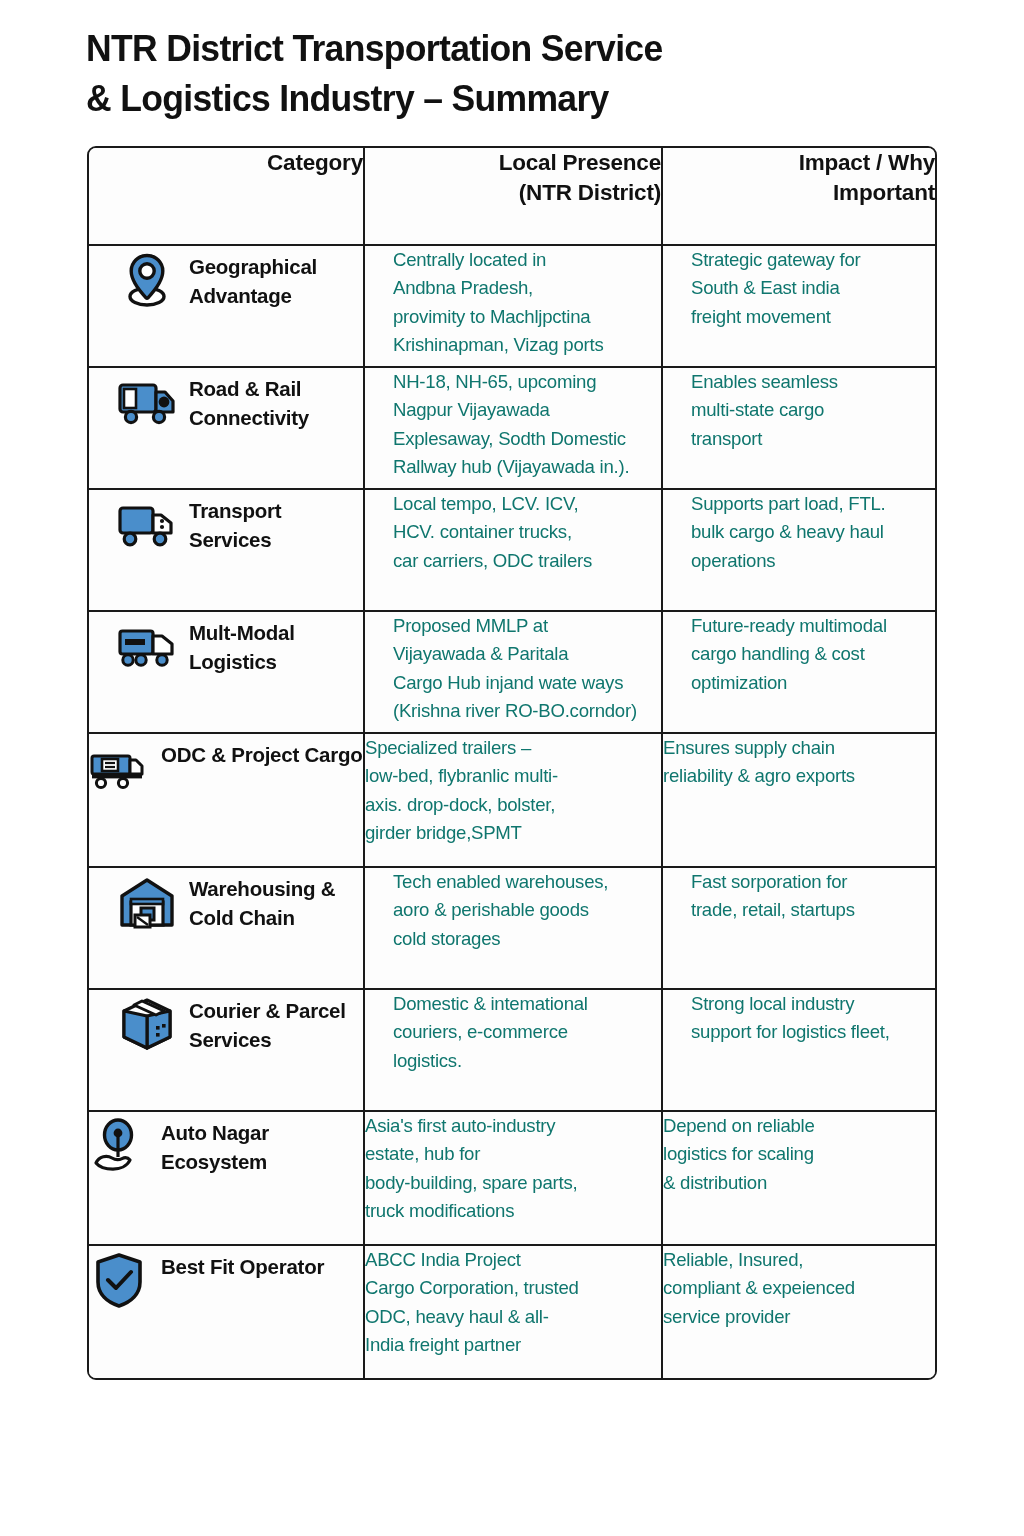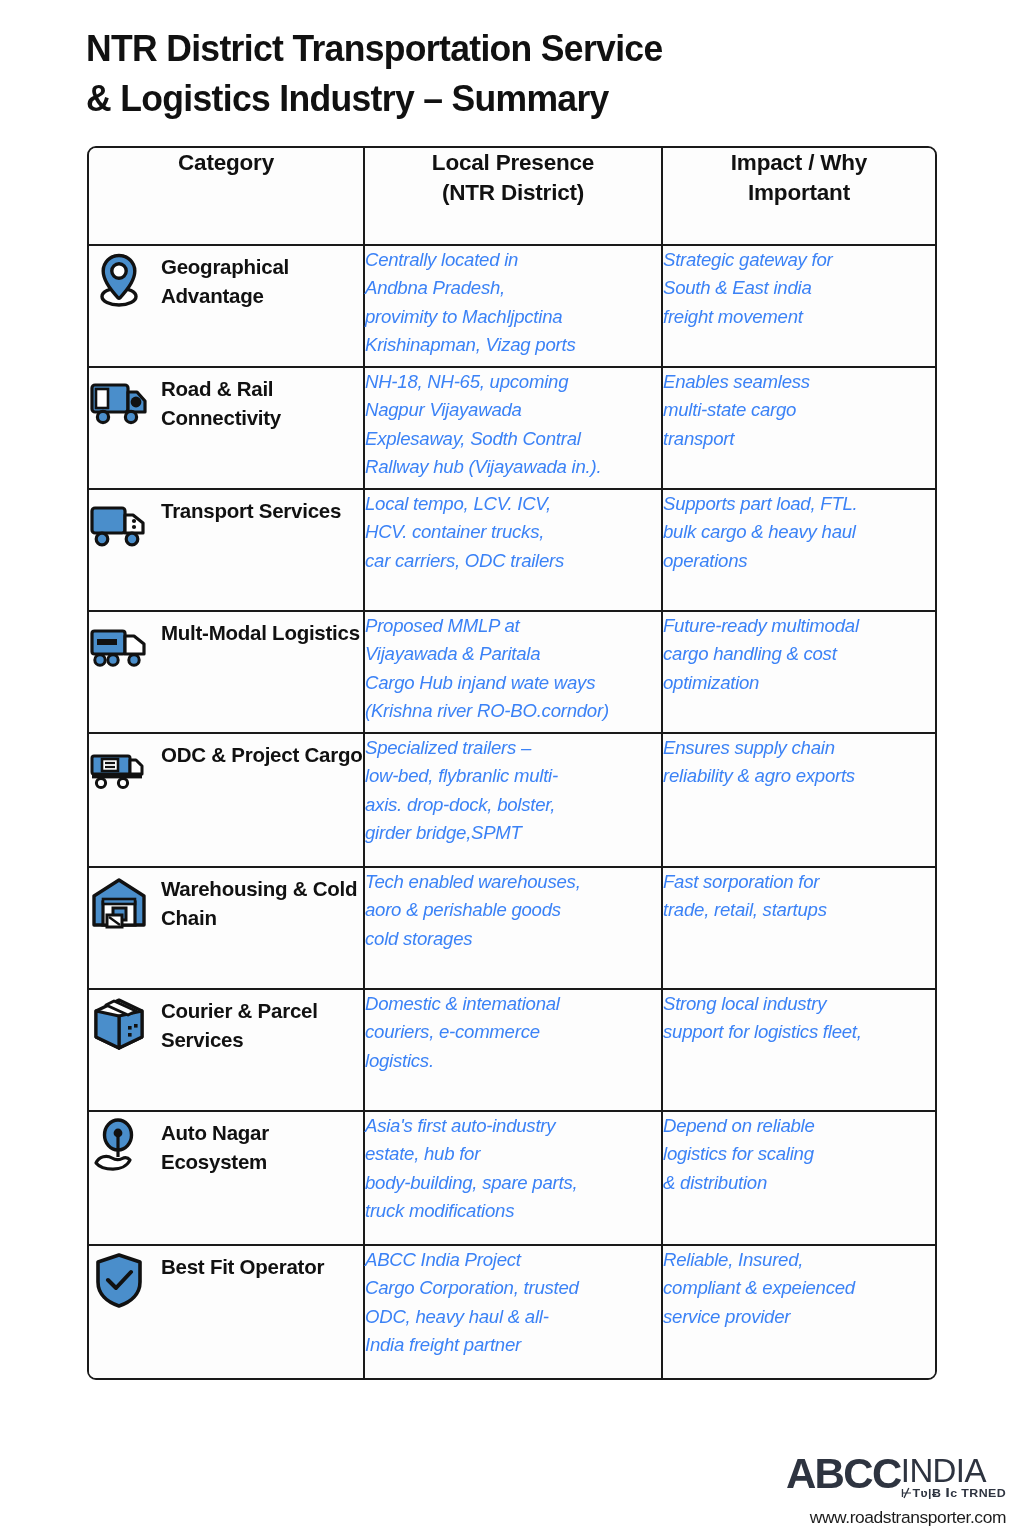--- a/index.html
+++ b/index.html
@@ -71,21 +71,21 @@
     vertical-align: top;
     padding: 0;
     background: #fdfdfd;
   }
   table.summary th:last-child,
   table.summary td:last-child { border-right: none; }
   table.summary tr:last-child td { border-bottom: none; }
 
   
   .hdr-cell {
-    text-align: center;
+    text-align: right;
     padding: 22px 8px 24px 8px;
   }
   .hdr-text {
     font-size: 22.5px;
     font-weight: 700;
     line-height: 1.34;
     color: #111111;
     letter-spacing: -0.2px;
   }
 
@@ -118,29 +118,28 @@
   }
 
   
   .body-cell {
     padding: 17px 10px 16px 14px;
   }
   .body-text {
     font-size: 18.6px;
     font-weight: 400;
     line-height: 1.52;
-    color: #3b82f6;
+    color: #0f766e;
     letter-spacing: -0.25px;
     white-space: pre-line;
-    font-style: italic;
   }
 
   
   tr.r-head  .hdr-cell  { height: 96px;  }
-  tr.r-body  td         { height: 120px; }
+  tr.r-body  td         { height: 120px; padding-left: 28px; }
   tr.r-tall  td         { height: 132px; }
 
   
   .footer {
     position: absolute;
     left: 0;
     top: 1452px;
     width: 1024px;
     height: 84px;
   }
@@ -298,21 +297,21 @@
                   <circle cx="42" cy="39" r="5.6" fill="#4a8ecb" stroke="#111111" stroke-width="3.2"></circle>
                 </svg>
               </span>
               <span class="cat-label">Road &amp; Rail
 Connectivity</span>
             </div>
           </td>
           <td class="body-cell">
             <div class="body-text">NH-18, NH-65, upcoming
 Nagpur  Vijayawada
-Explesaway, Sodth Contral
+Explesaway, Sodth Domestic
 Rallway hub (Vijayawada in.).</div>
           </td>
           <td class="body-cell">
             <div class="body-text">Enables seamless
 multi-state cargo
 transport</div>
           </td>
         </tr>
 
         <tr class="r-body">
@@ -514,25 +513,15 @@
 compliant &amp; expeienced
 service provider</div>
           </td>
         </tr>
 
       </tbody>
     </table>
   </div>
 
   <div class="footer">
-    <div class="footer-right">
-      <div class="logo-row">
-        <span class="logo-abcc">ABCC</span>
-        <span class="logo-india-stack">
-          <span class="logo-india">INDIA</span>
-          <span class="logo-tagline">⊬Tʋ|Ƀ Ⅰᴄ TRNED</span>
-        </span>
-      </div>
-      <div class="logo-url">www.roadstransporter.com</div>
-    </div>
   </div>
 
 </div>
 
 </body></html>

